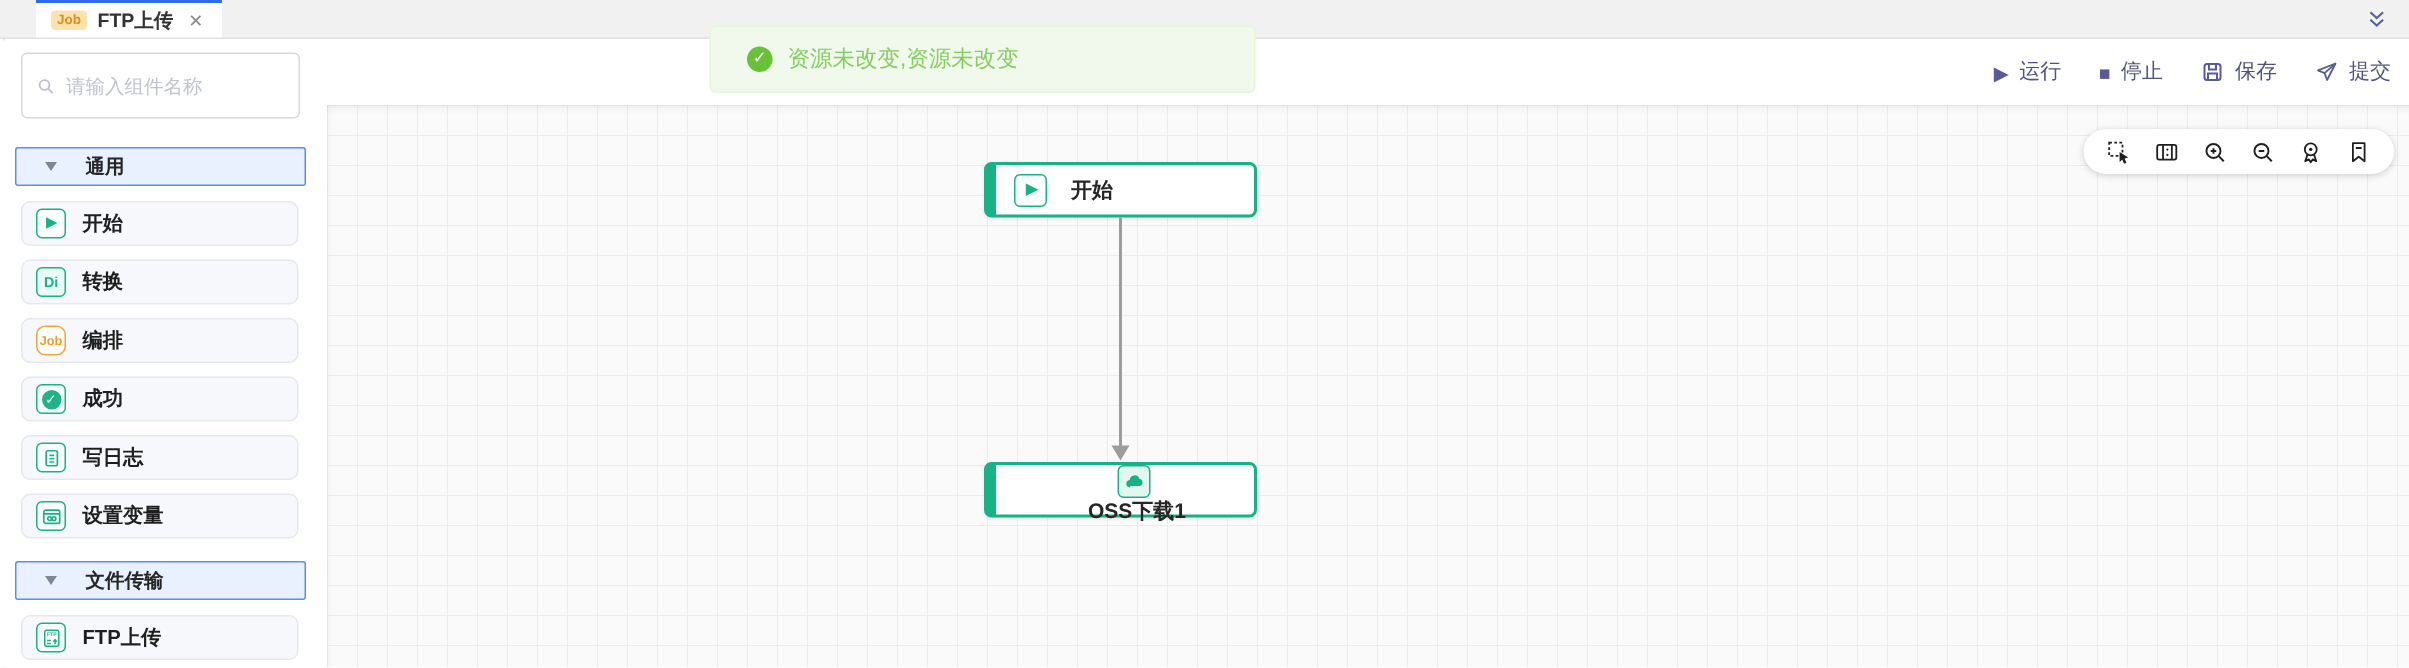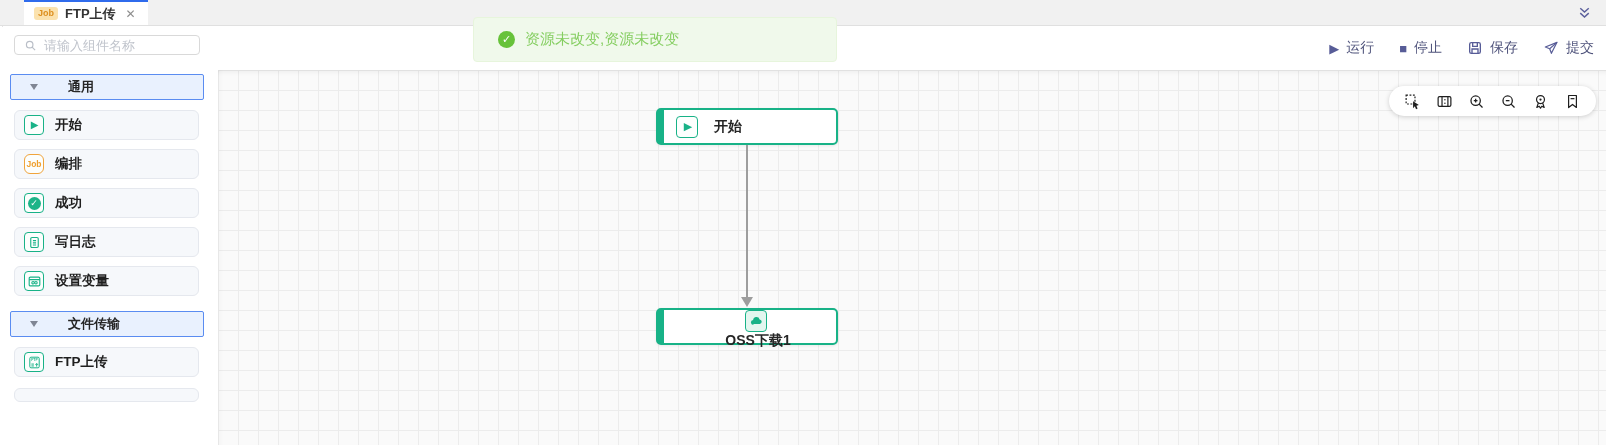--- a/index.html
+++ b/index.html
@@ -26,34 +26,34 @@
   .tab-close { color:#8c8c8c; font-size:12px; margin-left:3px; }
   .collapse-btn { position:absolute; right:13px; top:5px; width:17px; height:17px; color:#5b5f9c; cursor:pointer; }
   .page-left-line { position:absolute; left:2px; top:26px; bottom:0; width:1px; background:#e3e3e3; }
 
   
   .sidebar {
     position:absolute; top:27px; left:0; width:210px; bottom:0;
     background:#fff; overflow:hidden;
   }
   .search-box {
-    margin:8px 0 0 14px; width:186px; height:20px;
+    margin:8px 0 0 14px; width:186px; height:44px;
     border:1px solid #d9d9d9; border-radius:4px;
     display:flex; align-items:center; padding:0 9px; gap:7px; background:#fff;
   }
   .search-box svg { width:13px; height:13px; color:#b9bec7; flex:0 0 auto; }
   .search-box input {
     border:none; outline:none; width:100%; font-size:13px;
     font-family:inherit; color:#333; background:transparent;
   }
   .search-box input::placeholder { color:#c0c4cc; }
   .section-header {
     margin:19px 0 0 10px; width:194px; height:26px;
     background:#e9f1fe; border:1px solid #5a8cf1; border-radius:2px;
-    display:flex; align-items:center; padding-left:19px; gap:30px; cursor:pointer;
+    display:flex; align-items:center; padding-left:19px; gap:19px; cursor:pointer;
   }
   .section-header.second { margin-top:15px; }
   .caret-down {
     width:0; height:0; border-left:4.5px solid transparent;
     border-right:4.5px solid transparent; border-top:6px solid #7f8694;
   }
   .section-label { font-size:13px; font-weight:bold; color:#262626; }
   .comp-item {
     margin:9px 0 0 14px; width:185px; height:30px;
     background:#f6f8fb; border:1px solid #e5e8ee; border-radius:6px;
@@ -165,20 +165,24 @@
   <div class="section-header">
     <span class="caret-down"></span>
     <span class="section-label">通用</span>
   </div>
 
   <div class="comp-item first-after-header">
     <span class="mini-icon">
         <span class="play-glyph">▶</span>
       </span>
     <span class="comp-label">开始</span>
+  </div>
+  <div class="comp-item">
+    <span class="mini-icon di">Di</span>
+    <span class="comp-label">转换</span>
   </div>
   <div class="comp-item">
     <span class="mini-icon job">Job</span>
     <span class="comp-label">编排</span>
   </div>
   <div class="comp-item">
     <span class="mini-icon">
         <span class="check-circle">✓</span>
       </span>
     <span class="comp-label">成功</span>

